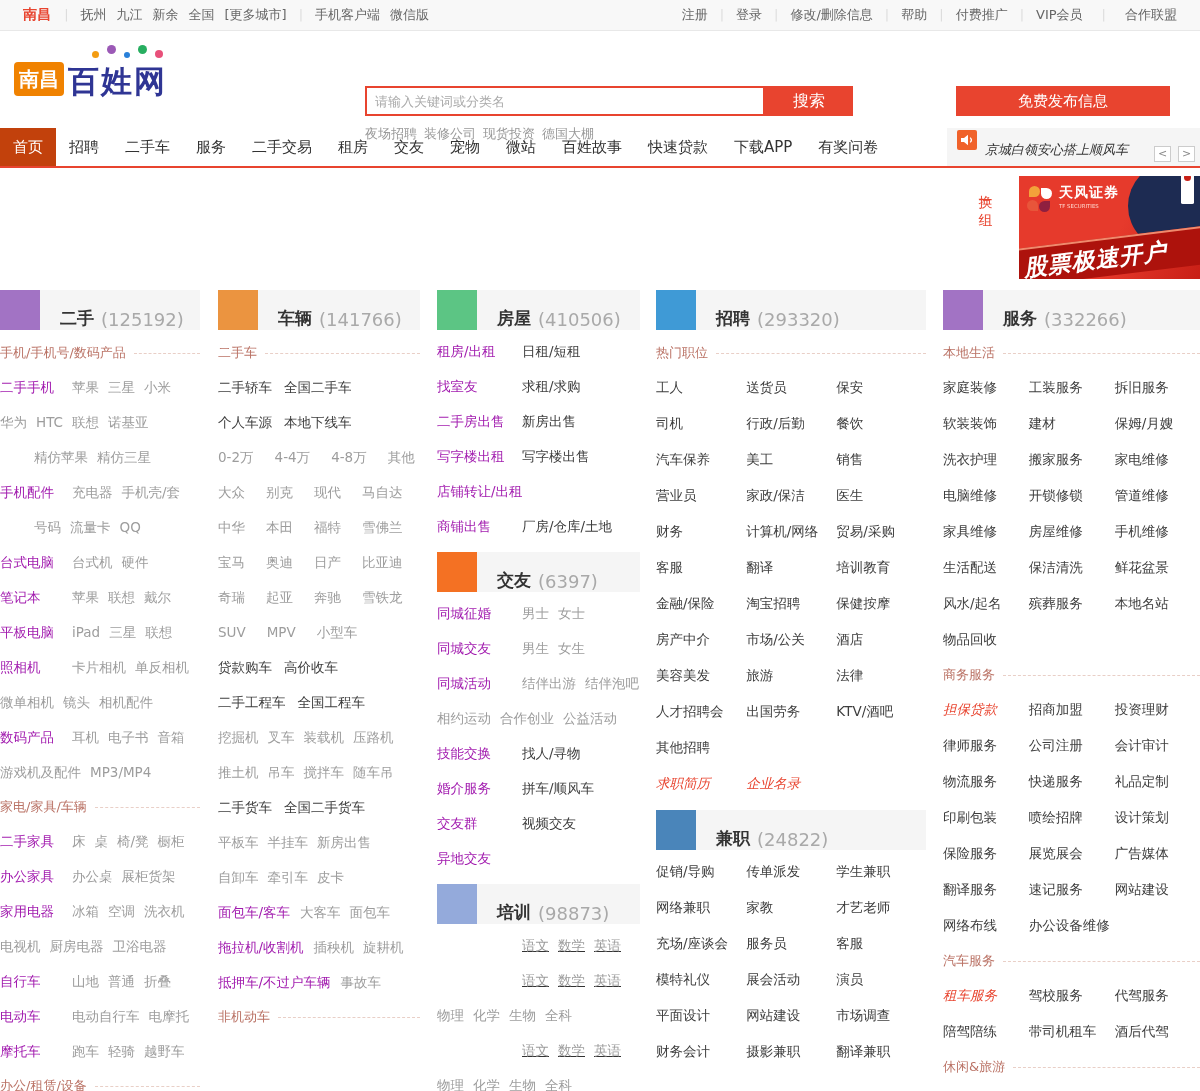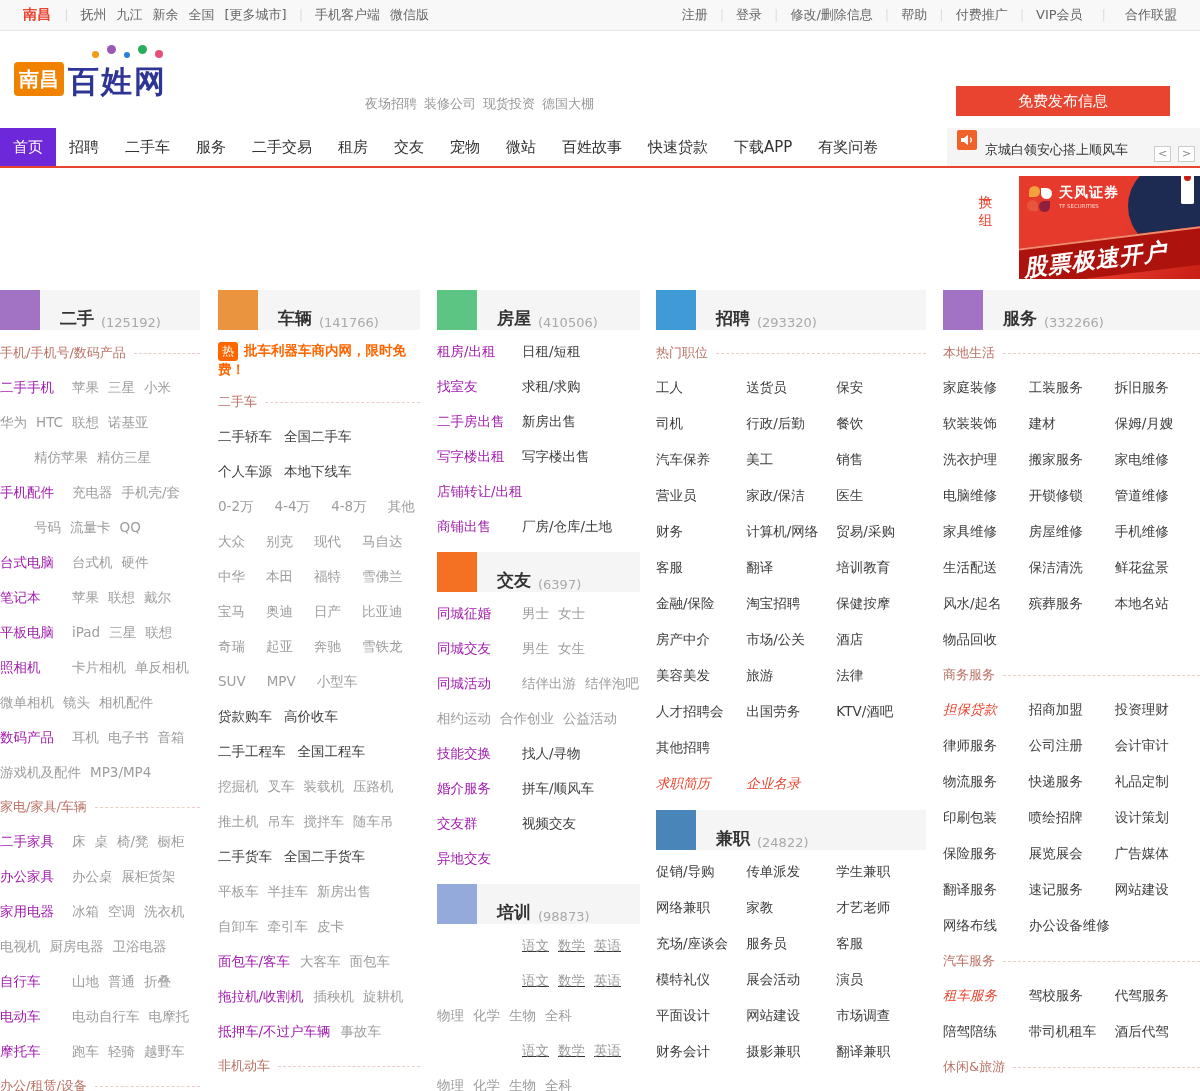--- a/index.html
+++ b/index.html
@@ -35,24 +35,24 @@
   .hot-links { margin-top:9px; font-size:13px; }
   .hot-links a { color:#999; margin-right:7px; }
   .post-area { position:absolute; right:30px; top:55px; width:214px; text-align:center; }
   .post-btn { width:214px; height:30px; background:#e8442f; color:#fff; border:none; font-size:15px; cursor:pointer; }
   .edit-link { display:inline-block; margin-top:10px; color:#999; font-size:13px; }
 
   
   .nav { height:40px; border-bottom:2px solid #e8442f; display:flex; }
   .nav-items { flex:1; display:flex; }
   .nav-item { line-height:38px; padding:0 13px; font-size:15px; color:#333; }
-  .nav-item.active { background:#6d28d9; color:#fff; }
+  .nav-item.active { background:#c2410c; color:#fff; }
   .announce { width:253px; background:#f5f5f5; position:relative; flex:none; }
   .speaker { position:absolute; left:10px; top:2px; width:20px; height:20px; }
-  .announce-text { position:absolute; left:38px; top:13px; font-size:13px; color:#333; white-space:nowrap; }
+  .announce-text { position:absolute; left:38px; top:13px; font-size:13px; color:#333; white-space:nowrap;font-style:italic; }
   .pager { position:absolute; right:5px; bottom:4px; }
   .pager-btn { display:inline-block; width:17px; height:16px; line-height:14px; text-align:center;
                border:1px solid #ccc; background:#fff; color:#888; font-size:11px; margin-left:3px; cursor:pointer; }
 
   
   .banner { position:relative; height:122px; }
   .change-group { position:absolute; right:205px; top:16px; writing-mode:vertical-rl; color:#e8442f;
                   font-size:14px; letter-spacing:9px; cursor:pointer; }
   .ad { position:absolute; right:0; top:8px; width:181px; height:103px;
         background:linear-gradient(115deg,#e63a2c 55%,#c81f16); overflow:hidden; cursor:pointer; }
@@ -72,21 +72,21 @@
                padding-left:16px; letter-spacing:1px; white-space:nowrap; }
 
   
   .main { display:flex; padding-left:0; }
   .col { flex:none; }
   .c1{width:200px;margin-right:18px;} .c2{width:202px;margin-right:17px;} .c3{width:203px;margin-right:16px;}
   .c4{width:270px;margin-right:17px;} .c5{width:257px;}
   .cat-header { display:flex; align-items:flex-end; height:40px; background:#f5f5f5; margin-bottom:12px; }
   .cat-icon { width:40px; height:40px; flex:none; }
   .cat-title { margin-left:20px; font-size:17px; font-weight:bold; color:#333; }
-  .cat-count { margin-left:7px; font-size:13px; color:#a9a9a9; }
+  .cat-count { margin-left:7px; font-size:18px; color:#a9a9a9; }
   .section { display:flex; align-items:center; color:#ba7265; font-size:13px; margin:14px 0 16px; white-space:nowrap; }
   .section::after { content:""; flex:1; border-top:1px dashed #e9cfc7; margin-left:8px; }
   .row { margin-bottom:16px; font-size:13.5px; line-height:19px; white-space:nowrap; }
   .row .lbl { color:#a21caf; }
   .c1 .lbl { display:inline-block; width:72px; }
   .c3 .lbl { display:inline-block; width:85px; }
   .c2 .lbl { margin-right:10px; }
   .row a.gray { color:#9d9d9d; margin-right:9px; }
   .row a.dark { color:#3d3d3d; margin-right:12px; }
   .row.wide a { margin-right:21px; }
@@ -111,20 +111,24 @@
     <span class="tsep">|</span><a>抚州</a><a>九江</a><a>新余</a><a>全国</a><a>[更多城市]</a><span class="tsep">|</span><a>手机客户端</a><a>微信版</a></div>
     <div id="topbar-right"><a>注册</a><span class="tsep">|</span><a>登录</a><span class="tsep">|</span><a>修改/删除信息</a><span class="tsep">|</span><a>帮助</a><span class="tsep">|</span><a>付费推广</a><span class="tsep">|</span><a>VIP会员</a><span class="tsep wide">|</span><a>合作联盟</a></div>
   </div>
 
   <div class="header">
     <div class="logo">
       <span class="logo-citybox">南昌</span><span class="logo-name">百姓网</span>
       <span class="logo-dots"><i class="d1"></i><i class="d2"></i><i class="d3"></i><i class="d4"></i><i class="d5"></i></span>
     </div>
     <div class="search-area">
+      <div class="search-row">
+        <input class="search-input" placeholder="请输入关键词或分类名" style="">
+        <button class="search-btn">搜索</button>
+      </div>
       <div class="hot-links" id="hot-links"><a>夜场招聘</a><a>装修公司</a><a>现货投资</a><a>德国大棚</a></div>
     </div>
     <div class="post-area">
       <button class="post-btn">免费发布信息</button>
       <a class="edit-link">修改/删除信息</a>
     </div>
   </div>
 
   <div class="nav">
     <div class="nav-items" id="nav-items">
@@ -213,21 +217,20 @@
         <div class="section">
           <span>办公/租赁/设备</span>
         </div>
       </div>
       <div class="col c2">
         <div class="cat-header">
           <div class="cat-icon" style="background: rgb(235, 148, 64);"></div>
           <a class="cat-title">车辆</a>
           <span class="cat-count">(141766)</span>
         </div>
-        <div class="promo"><span class="hot-badge">热</span><a class="promo-link">批车利器车商内网，限时免费！</a></div>
         <div class="section">
           <span>二手车</span>
         </div>
         <div class="row"><a class="dark">二手轿车</a><a class="dark">全国二手车</a></div>
         <div class="row"><a class="dark">个人车源</a><a class="dark">本地下线车</a></div>
         <div class="row wide"><a class="gray">0-2万</a><a class="gray">4-4万</a><a class="gray">4-8万</a><a class="gray">其他</a></div>
         <div class="row wide"><a class="gray">大众</a><a class="gray">别克</a><a class="gray">现代</a><a class="gray">马自达</a></div>
         <div class="row wide"><a class="gray">中华</a><a class="gray">本田</a><a class="gray">福特</a><a class="gray">雪佛兰</a></div>
         <div class="row wide"><a class="gray">宝马</a><a class="gray">奥迪</a><a class="gray">日产</a><a class="gray">比亚迪</a></div>
         <div class="row wide"><a class="gray">奇瑞</a><a class="gray">起亚</a><a class="gray">奔驰</a><a class="gray">雪铁龙</a></div>

